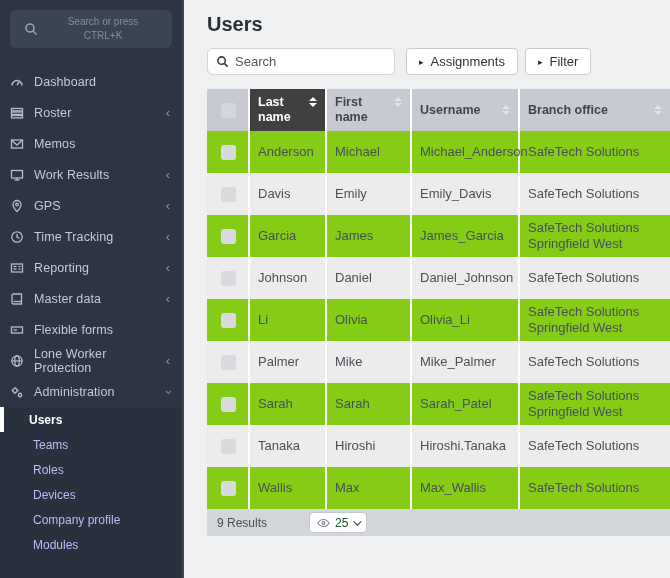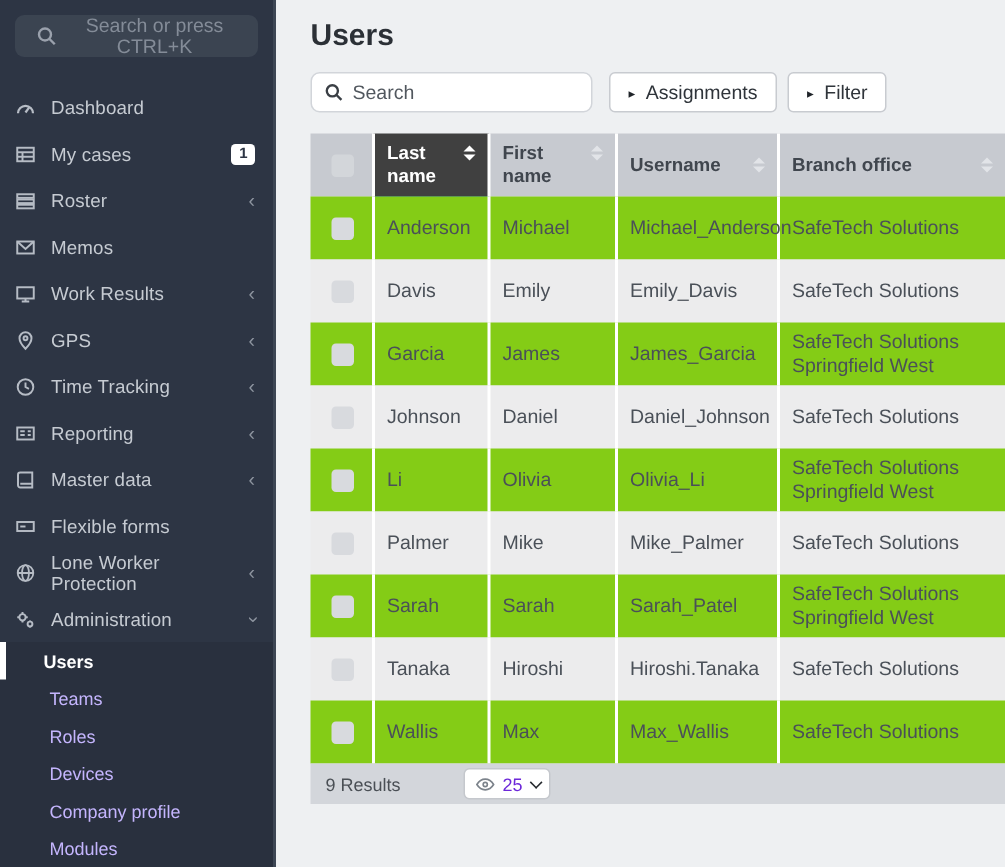--- a/index.html
+++ b/index.html
@@ -5,21 +5,21 @@
   * { margin:0; padding:0; box-sizing:border-box; }
   html,body { width:670px; height:578px; overflow:hidden;
     font-family:"Liberation Sans", sans-serif; background:#eef0f2; }
 
   
   .sidebar { position:absolute; left:0; top:0; width:184px; height:578px;
     background:#2d3544; border-right:2px solid #3d4654; display:flex; flex-direction:column; }
   .sb-search { margin:10px; height:38px; background:#3b4451; border-radius:6px;
     display:flex; align-items:center; padding:0 8px; color:#848c98; cursor:text; }
   .sb-search .mag { flex:0 0 auto; margin:0 4px 0 6px; color:#9aa1ac; }
-  .sb-search .ph { flex:1; text-align:center; font-size:13px; line-height:14px; white-space:pre-line; }
+  .sb-search .ph { flex:1; text-align:center; font-size:10px; line-height:14px; white-space:pre-line; }
   .nav { margin-top:8px; }
   .nav-item { height:31px; display:flex; align-items:center; padding:0 12px 0 10px;
     color:#c6cbd2; font-size:12.5px; cursor:pointer; }
   .nav-item .ico { width:16px; height:14px; margin-right:8px; color:#b6bcc5; display:flex; align-items:center; }
   .nav-item .lbl { flex:1; letter-spacing:.1px; }
   .badge { background:#fff; color:#2d3544; font-size:10px; font-weight:bold;
     border-radius:3px; padding:1px 5px; line-height:12px; }
   .chev-l { color:#8d949f; font-size:13px; line-height:10px; }
   .chev-d { color:#8d949f; font-size:13px; line-height:10px; display:inline-block; transform:rotate(-90deg); }
   .submenu { background:#29303e; flex:1; }
@@ -57,21 +57,21 @@
   tbody tr:nth-child(even) td { background:#ececed; }
   .checkbox { width:15px; height:15px; border-radius:3px; background:#d8dade; margin-left:6px; cursor:pointer; }
   thead .checkbox { background:#d3d6da; }
 
   
   .tbl-footer { margin-left:21px; width:463px; height:27px; background:#d3d6db;
     display:flex; align-items:center; padding:0 10px; }
   .results { font-size:12px; color:#4a4f55; }
   .page-size { margin-left:42px; height:21px; background:#fff; border:1px solid #c5c8cd;
     border-radius:4px; display:flex; align-items:center; padding:0 7px; gap:5px; cursor:pointer; }
-  .page-size .num { font-size:12px; color:#6d28d9; }
+  .page-size .num { font-size:12px; color:#14532d; }
   .eye { color:#7c838b; display:flex; }
   .caret { width:6px; height:6px; border-right:1.6px solid #24282d; border-bottom:1.6px solid #24282d;
     transform:rotate(45deg) translateY(-2px); }
   svg { display:block; }
 </style>
 </head>
 <body>
 
 <aside class="sidebar">
   <div class="sb-search">
@@ -87,32 +87,20 @@
 
   <nav class="nav">
     <div class="nav-item">
       <span class="ico">
           <svg width="14" height="14" viewBox="0 0 14 14" fill="none" stroke="currentColor" stroke-width="1.5">
             <path d="M2 10.5a5 5 0 0 1 10 0"></path>
             <line x1="7" y1="10" x2="9.6" y2="6.4"></line>
           </svg>
         </span>
       <span class="lbl">Dashboard</span>
-    </div>
-    <div class="nav-item">
-      <span class="ico">
-          <svg width="14" height="14" viewBox="0 0 14 14" fill="none" stroke="currentColor" stroke-width="1.3">
-            <rect x="1.5" y="2.5" width="11" height="9"></rect>
-            <line x1="1.5" y1="5.5" x2="12.5" y2="5.5"></line>
-            <line x1="1.5" y1="8.5" x2="12.5" y2="8.5"></line>
-            <line x1="5" y1="5.5" x2="5" y2="11.5"></line>
-          </svg>
-        </span>
-      <span class="lbl">My cases</span>
-      <span class="badge">1</span>
     </div>
     <div class="nav-item">
       <span class="ico">
           <svg width="14" height="14" viewBox="0 0 14 14" fill="none" stroke="currentColor" stroke-width="1.3">
             <rect x="1.5" y="2.5" width="11" height="2.4"></rect>
             <rect x="1.5" y="6" width="11" height="2.4"></rect>
             <rect x="1.5" y="9.5" width="11" height="2.4"></rect>
           </svg>
         </span>
       <span class="lbl">Roster</span>

